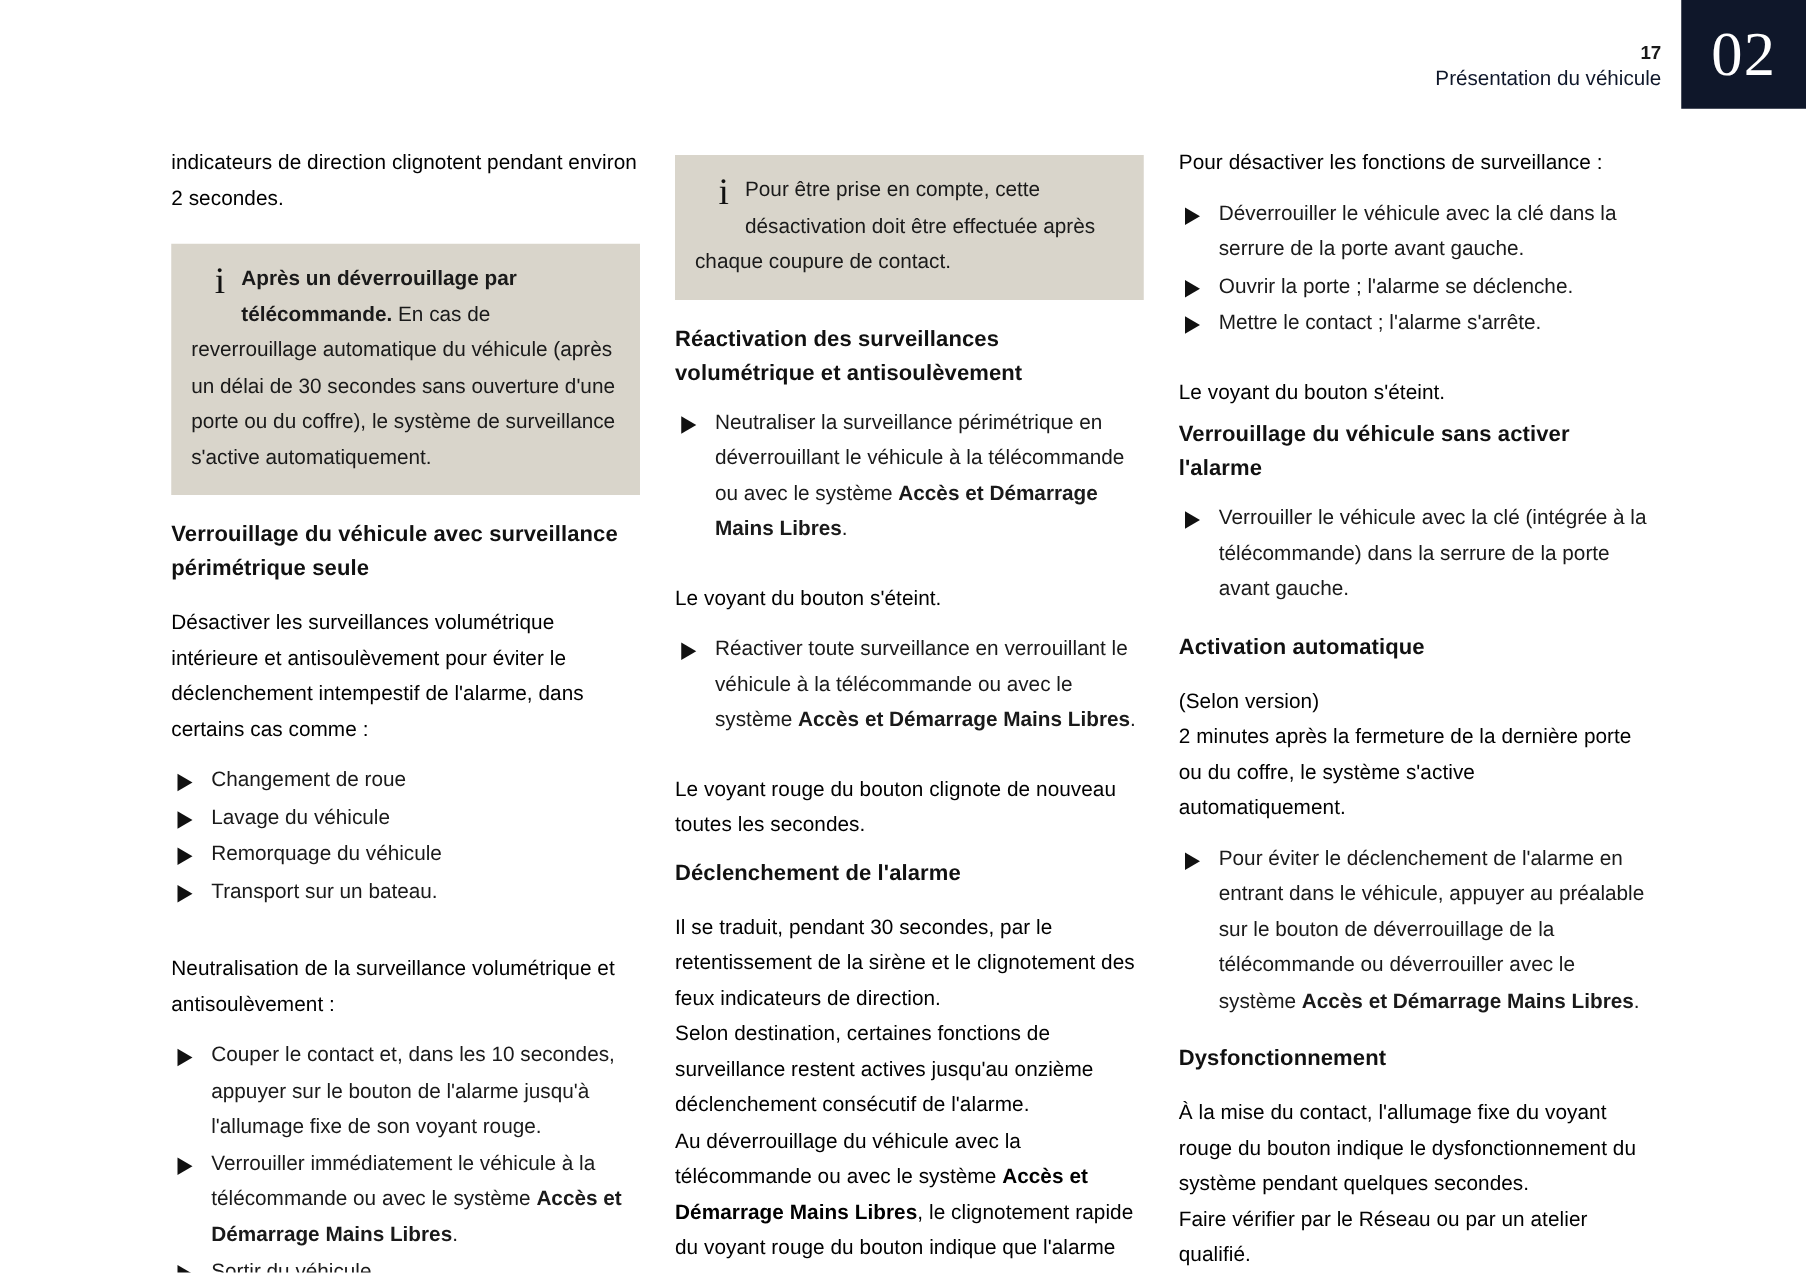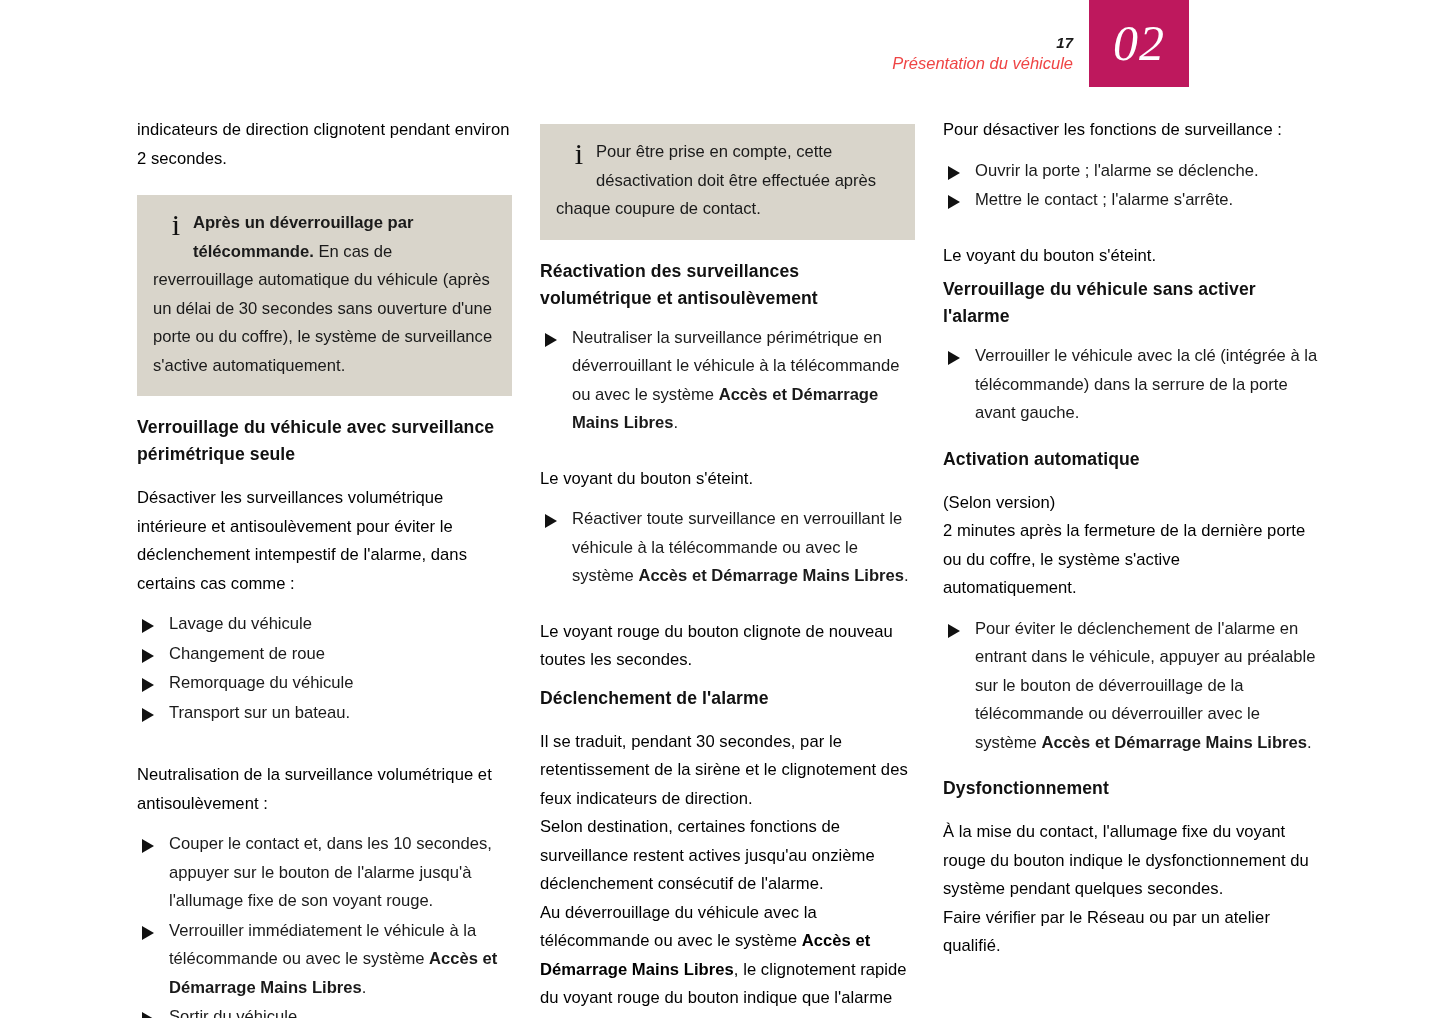--- a/index.html
+++ b/index.html
@@ -14,31 +14,30 @@
     font-family: "Liberation Sans", sans-serif;
     color: #1a1a1a;
     overflow: hidden;
   }
 
   
   #page-header {
     position: absolute;
     top: 0;
     left: 0;
-    width: 1189px;
+    width: 1445px;
     height: 88px;
-    font-style: italic;
   }
   .chapter-badge {
     position: absolute;
     right: 0;
     top: 0;
     width: 100px;
     height: 87px;
-    background: #be185d;
+    background: #0f172a;
     color: #ffffff;
     font-family: "Liberation Serif", serif;
     font-size: 50px;
     line-height: 87px;
     text-align: center;
     letter-spacing: 1px;
   }
   .header-text {
     position: absolute;
     right: 116px;
@@ -47,21 +46,21 @@
   }
   .header-pageno {
     font-size: 15px;
     font-weight: bold;
     line-height: 17px;
     color: #1a1a1a;
   }
   .header-title {
     font-size: 16.5px;
     line-height: 22px;
-    color: #ef4444;
+    color: #0f172a;
     margin-top: 1px;
   }
 
   
   #content {
     position: absolute;
     top: 100px;
     left: 137px;
     width: 1182px;
     display: flex;
@@ -171,22 +170,22 @@
         <span class="note-icon">i</span>
         <span class="note-bold">Après un déverrouillage par télécommande.</span><span> En cas de</span>
         <span>reverrouillage automatique du véhicule (après un délai de 30 secondes sans ouverture d'une porte ou du coffre), le système de surveillance s'active automatiquement.</span>
       </div>
     </div>
 
     <h2 class="section-heading">Verrouillage du véhicule avec surveillance périmétrique seule</h2>
     <p class="body-text">Désactiver les surveillances volumétrique intérieure et antisoulèvement pour éviter le déclenchement intempestif de l'alarme, dans certains cas comme :</p>
 
     <ul class="bullet-list">
+      <li><span class="tri"></span><span>Changement de roue</span></li>
       <li><span class="tri"></span><span>Lavage du véhicule</span></li>
-      <li><span class="tri"></span><span>Changement de roue</span></li>
       <li><span class="tri"></span><span>Remorquage du véhicule</span></li>
       <li><span class="tri"></span><span>Transport sur un bateau.</span></li>
     </ul>
 
     <div class="gap-m"></div>
     <p class="body-text">Neutralisation de la surveillance volumétrique et antisoulèvement :</p>
 
     <ul class="bullet-list">
       <li><span class="tri"></span><span>Couper le contact et, dans les 10 secondes, appuyer sur le bouton de l'alarme jusqu'à l'allumage fixe de son voyant rouge.</span></li>
       <li><span class="tri"></span><span>Verrouiller immédiatement le véhicule à la télécommande ou avec le système </span><b>Accès et Démarrage Mains Libres</b><span>.</span></li>
@@ -228,20 +227,21 @@
     <p class="body-text"><span>Au déverrouillage du véhicule avec la télécommande ou avec le système </span><b>Accès et Démarrage Mains Libres</b><span>, le clignotement rapide du voyant rouge du bouton indique que l'alarme s'est déclenchée pendant l'absence</span></p>
 
   </div>
 
   <div class="column">
 
 
     <p class="body-text">Pour désactiver les fonctions de surveillance :</p>
 
     <ul class="bullet-list">
+      <li><span class="tri"></span><span>Déverrouiller le véhicule avec la clé dans la serrure de la porte avant gauche.</span></li>
       <li><span class="tri"></span><span>Ouvrir la porte ; l'alarme se déclenche.</span></li>
       <li><span class="tri"></span><span>Mettre le contact ; l'alarme s'arrête.</span></li>
     </ul>
 
     <div class="gap-s"></div>
     <p class="body-text">Le voyant du bouton s'éteint.</p>
 
     <h2 class="section-heading snug">Verrouillage du véhicule sans activer l'alarme</h2>
 
     <ul class="bullet-list">

